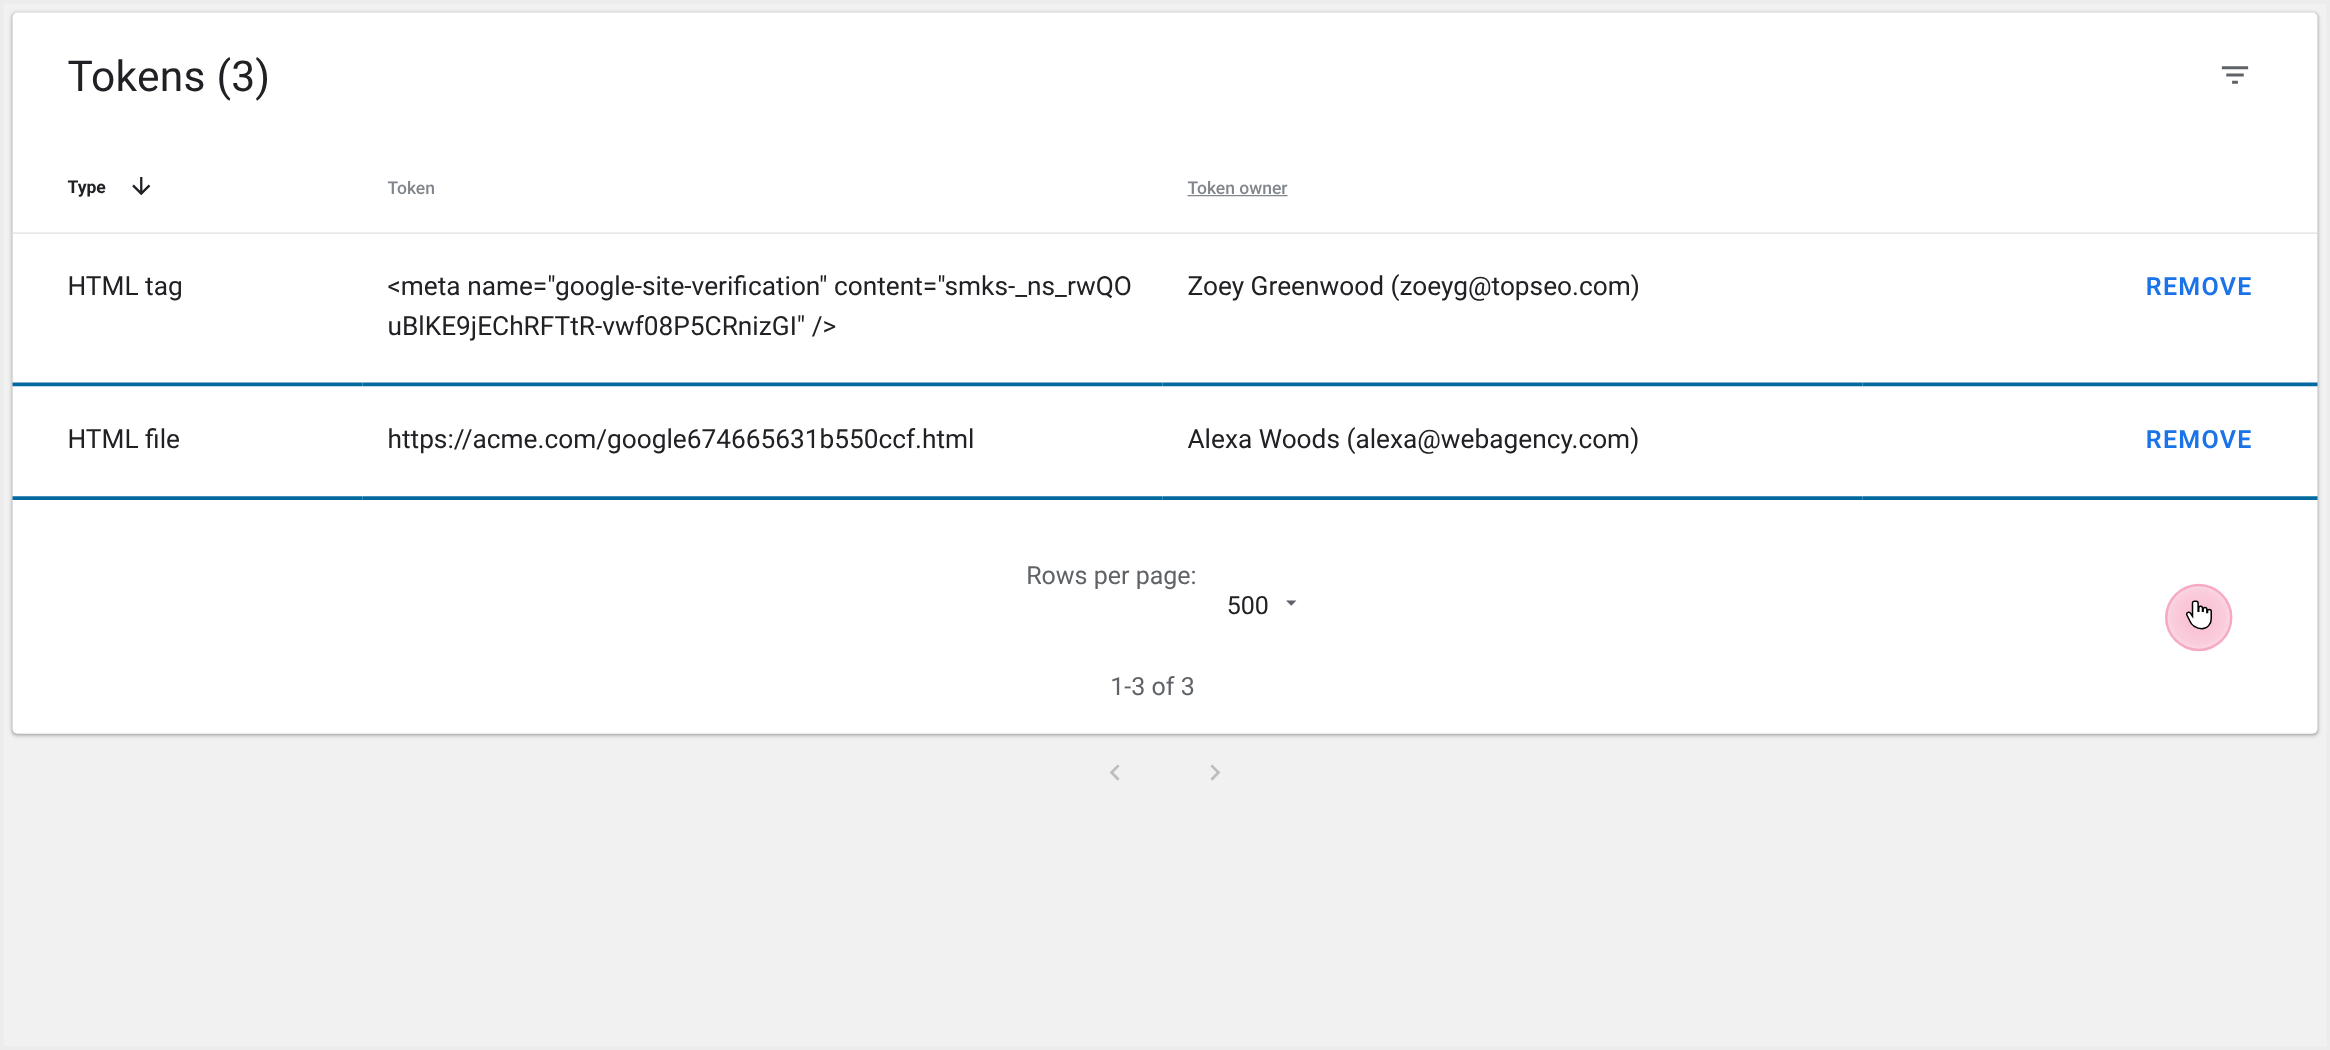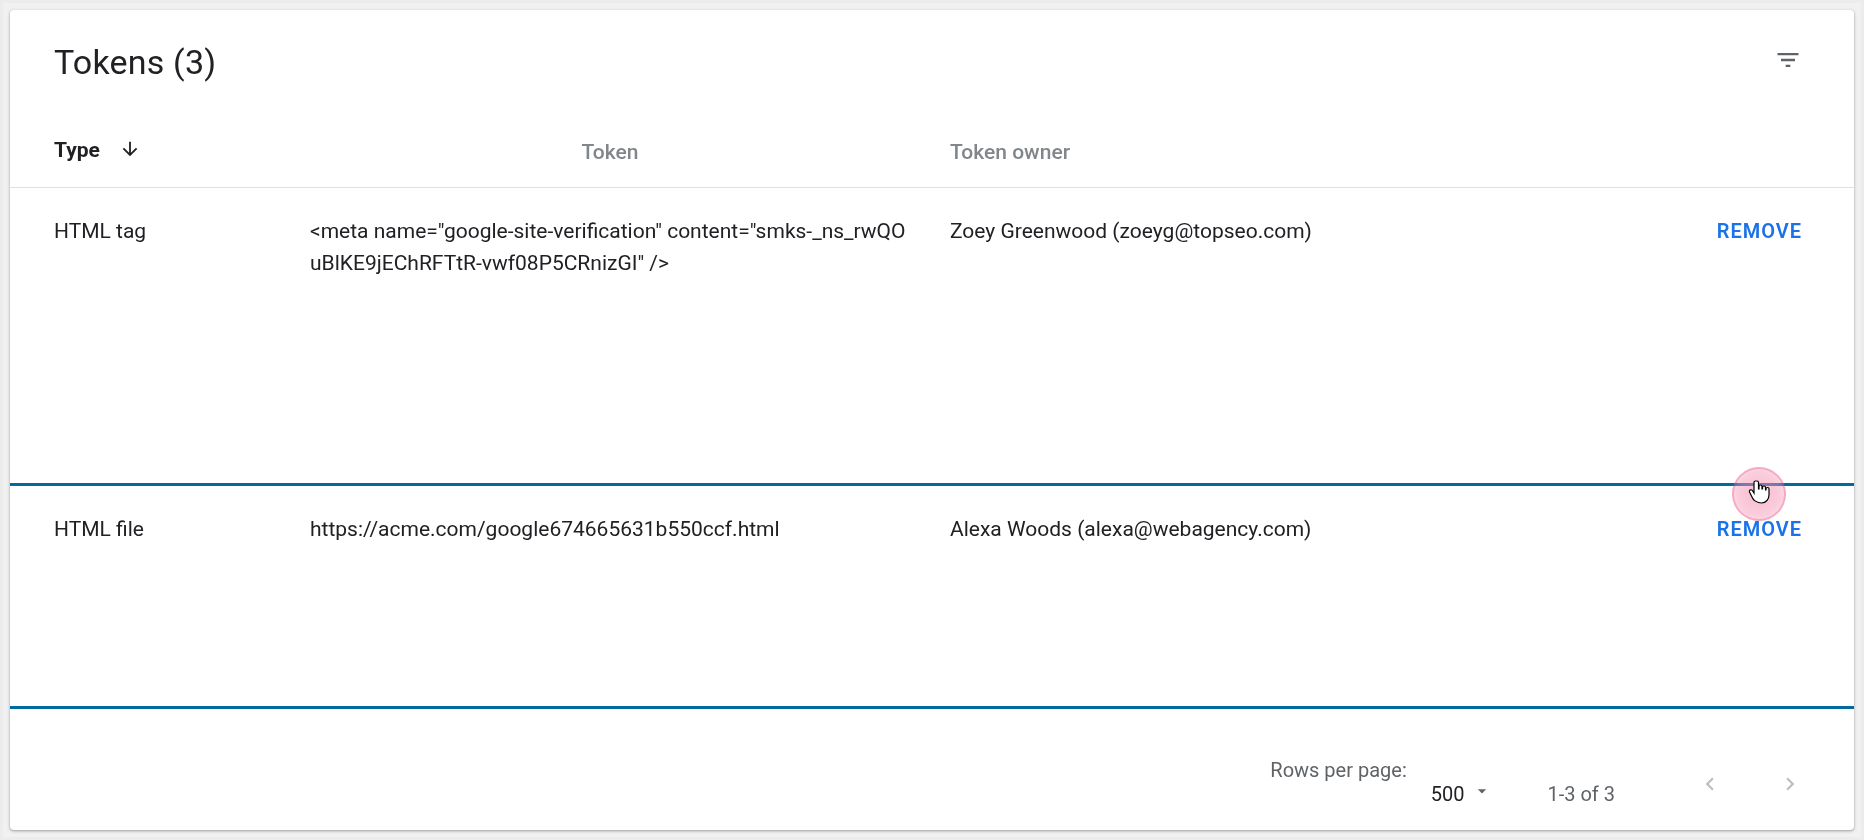--- a/index.html
+++ b/index.html
@@ -9,21 +9,21 @@
     padding: 10px;
     width: 1864px;
     height: 840px;
     overflow: hidden;
   }
   .card {
     background: #fff;
     border-radius: 4px;
     box-shadow: 0 1px 2px rgba(60,64,67,0.3), 0 1px 3px 1px rgba(60,64,67,0.15);
     width: 100%;
-    height: 820px;
+    height: 577px;
     display: flex;
     flex-direction: column;
   }
   .card-header {
     display: flex;
     align-items: center;
     justify-content: space-between;
     padding: 30px 44px 24px 44px;
   }
   .card-title {
@@ -41,28 +41,28 @@
   }
   .filter-btn svg { width: 28px; height: 28px; fill: #5f6368; }
   .table {
     width: 100%;
     border-collapse: collapse;
     flex: 1;
   }
   .thead-row th {
     text-align: left;
     font-weight: 500;
-    font-size: 21px;
+    font-size: 14px;
     color: #80868b;
     padding: 30px 20px 22px 20px;
     border-bottom: 1px solid #e0e0e0;
   }
   .thead-row th.col-type { padding-left: 44px; width: 280px; }
-  .thead-row th.col-token { width: 640px; text-align: center; }
-  .thead-row th.col-owner { width: 560px; }
+  .thead-row th.col-token { width: 640px; }
+  .thead-row th.col-owner { width: 560px; text-decoration: underline; }
   .thead-row th.col-action { width: auto; text-align: right; padding-right: 44px; }
   .thead-row th.sorted {
     color: #202124;
     font-weight: 700;
   }
   .sort-arrow {
     display: inline-block;
     margin-left: 14px;
     vertical-align: middle;
   }
@@ -84,26 +84,27 @@
     border: none;
     color: #1a73e8;
     font-size: 20px;
     font-weight: 600;
     letter-spacing: 1px;
     cursor: pointer;
     font-family: inherit;
   }
   .pagination {
     display: flex;
-    align-items: flex-end;
+    align-items: center;
     justify-content: flex-end;
     padding: 24px 44px;
     color: #5f6368;
     font-size: 20px;
-    gap: 55px;
+    gap: 40px;
+    flex-direction: column;
   }
   .rows-per-page { display: flex; align-items: center; gap: 24px; }
   .rpp-select { display: flex; align-items: center; gap: 8px; cursor: pointer; color: #202124; margin-top: 48px; }
   .rpp-select svg { width: 20px; height: 20px; fill: #5f6368; }
   .page-nav { display: flex; align-items: center; gap: 40px; }
   .nav-btn {
     width: 40px; height: 40px;
     display: flex; align-items: center; justify-content: center;
     cursor: pointer;
     border-radius: 50%;

